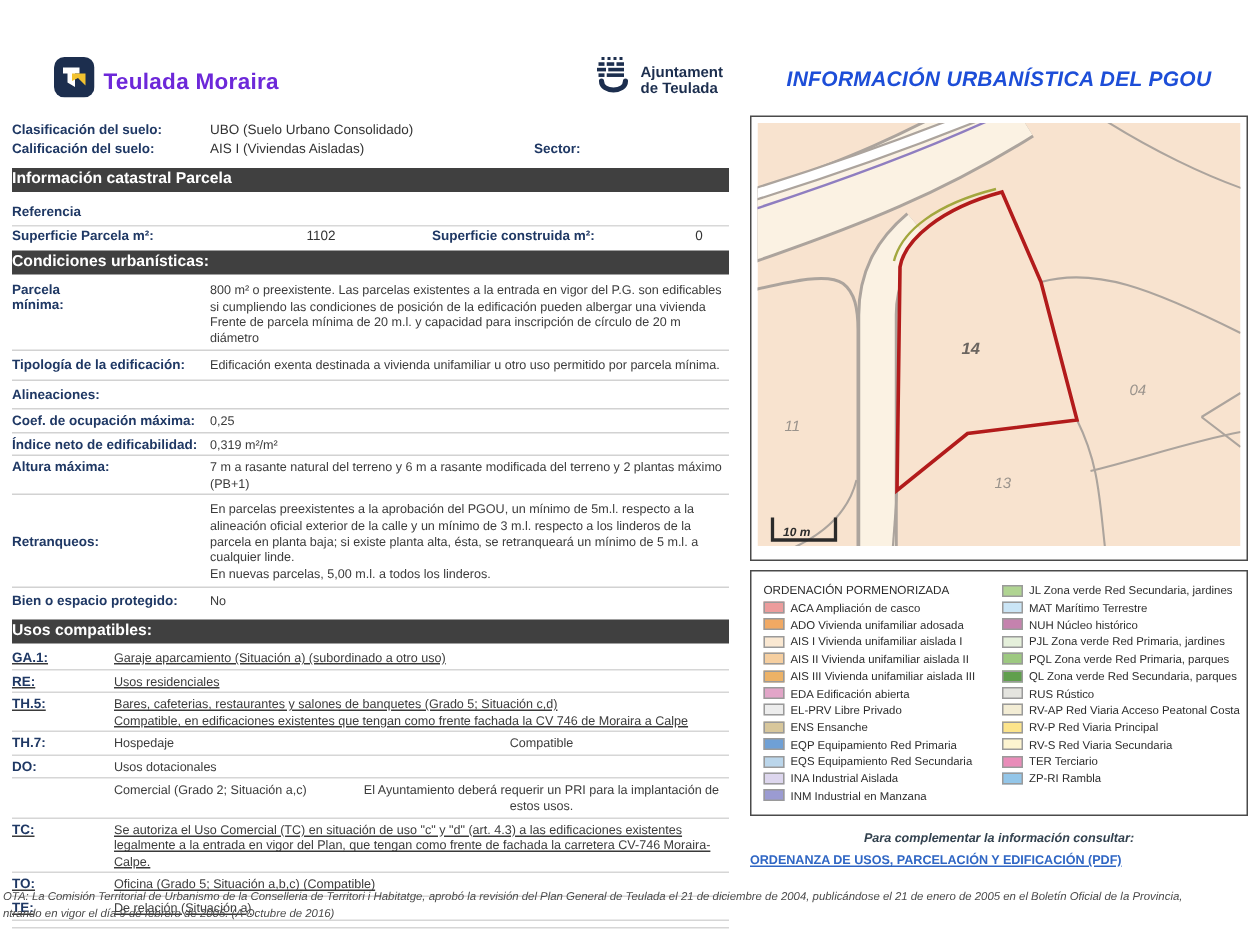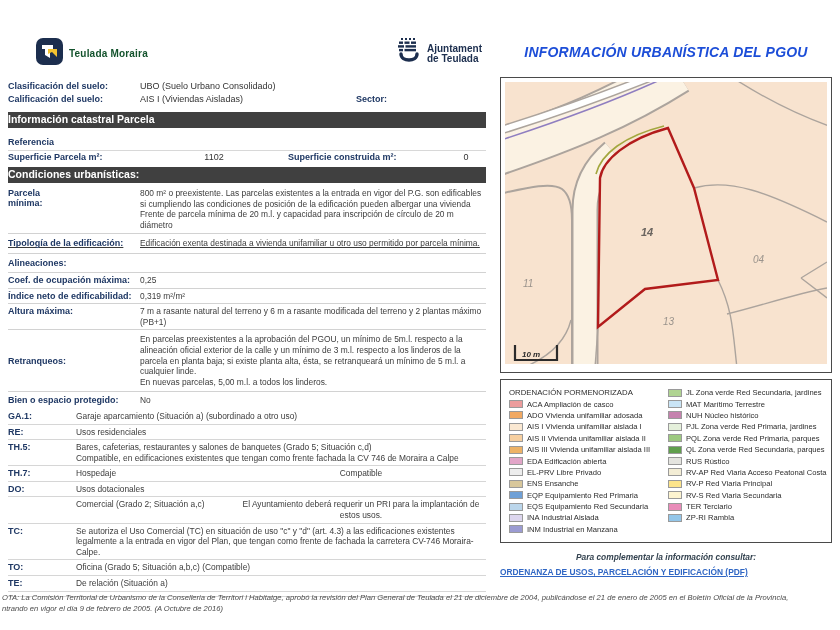--- a/index.html
+++ b/index.html
@@ -4,41 +4,41 @@
 <style>
   * { margin:0; padding:0; box-sizing:border-box; }
   html,body { width:840px; height:630px; background:#ffffff; overflow:hidden;
     font-family:"Liberation Sans", sans-serif; color:#3a3a3a; }
   .page { position:relative; width:840px; height:630px; background:#fff; }
 
   
   .left { position:absolute; left:8px; top:38px; width:478px; }
   .hdr-row { display:flex; align-items:flex-start; height:42px; }
   .logo-tm { display:flex; align-items:center; gap:6px; margin-left:28px; }
-  .logo-tm-name { font-size:10px; font-weight:bold; color:#14532d; letter-spacing:.2px; }
+  .logo-tm-name { font-size:15px; font-weight:bold; color:#6d28d9; letter-spacing:.2px; }
   .logo-ajt { position:absolute; left:390px; top:0; display:flex; align-items:center; gap:5px; }
   .logo-ajt-text { font-size:10px; font-weight:bold; color:#1c2e4e; line-height:10.5px; }
 
   .cls-row { position:relative; display:grid; grid-template-columns:132px 1fr; line-height:12.5px; }
   .lbl { font-weight:bold; color:#1f3864; font-size:9px; }
   .val { font-size:9px; color:#333; }
   .sector { position:absolute; left:348px; top:0; }
 
   .bar { background:#404040; color:#fff; font-weight:bold; font-size:10.5px;
     text-align:left; height:16px; line-height:14px; margin:4px 0 2px 0; }
 
   .row { display:grid; grid-template-columns:132px 1fr; padding:2px 0;
     border-bottom:1px solid #d2d2d2; }
   .row:last-child { border-bottom:none; }
   .row .txt { font-size:8.4px; line-height:10.6px; color:#3c3c3c; white-space:pre-line; padding-right:4px; }
   .sup-row { display:grid; grid-template-columns:132px 148px 158px 1fr; padding:1px 0; }
   .ctr { text-align:center; }
   .ref-row { border-bottom:1px solid #d8d8d8; padding:1px 0; }
 
-  .uso-row { display:grid; grid-template-columns:68px 1fr; padding:2px 0; border-bottom:1px solid #d6d6d6; }
+  .uso-row { display:grid; grid-template-columns:68px 1fr; padding:2px 0; border-bottom:1px solid #d6d6d6;text-decoration:underline; }
   .uso-row3 { display:grid; grid-template-columns:68px 160px 1fr; padding:2px 0; border-bottom:1px solid #d6d6d6; }
   .uso-code { font-weight:bold; color:#1f3864; font-size:9px; }
   .uso-txt { font-size:8.4px; line-height:10.6px; color:#3c3c3c; white-space:pre-line; }
 
   
   .right { position:absolute; left:500px; top:44px; width:332px; }
   .title { font-size:14px; font-weight:bold; font-style:italic; color:#1d4ed8;
     text-align:center; letter-spacing:.2px; }
   .map-box { margin-top:17px; border:1px solid #4a4a4a; background:#fff; padding:4px; }
   .legend-box { margin-top:6px; border:1px solid #4a4a4a; background:#fff;
@@ -125,21 +125,21 @@
       <span class="val ctr">0</span>
     </div>
 
     <div class="bar">Condiciones urbanísticas:</div>
 
     <div class="row" style="padding:3px 0;">
       <span class="lbl" style="white-space:pre-line;">Parcela
 mínima:</span>
       <span class="txt">800 m² o preexistente. Las parcelas existentes a la entrada en vigor del P.G. son edificables si cumpliendo las condiciones de posición de la edificación pueden albergar una vivienda Frente de parcela mínima de 20 m.l. y capacidad para inscripción de círculo de 20 m diámetro</span>
     </div>
-    <div class="row" style="padding:4px 0;text-decoration:underline;">
+    <div class="row" style="padding:4px 0;">
       <span class="lbl">Tipología de la edificación:</span>
       <span class="txt">Edificación exenta destinada a vivienda unifamiliar u otro uso permitido por parcela mínima.</span>
     </div>
     <div class="row" style="padding:4px 0;">
       <span class="lbl">Alineaciones:</span>
     </div>
     <div class="row">
       <span class="lbl">Coef. de ocupación máxima:</span>
       <span class="txt">0,25</span>
     </div>
@@ -154,20 +154,21 @@
     <div class="row" style="padding:4px 0;">
       <span class="lbl" style="align-self:center;">Retranqueos:</span>
       <span class="txt">En parcelas preexistentes a la aprobación del PGOU, un mínimo de 5m.l. respecto a la alineación oficial exterior de la calle y un mínimo de 3 m.l. respecto a los linderos de la parcela en planta baja; si existe planta alta, ésta, se retranqueará un mínimo de 5 m.l. a cualquier linde.
 En nuevas parcelas, 5,00 m.l. a todos los linderos.</span>
     </div>
     <div class="row" style="border-bottom:none; padding:3px 0;">
       <span class="lbl">Bien o espacio protegido:</span>
       <span class="txt">No</span>
     </div>
 
+    <div class="bar">Usos compatibles:</div>
 
     <div class="uso-row">
       <span class="uso-code">GA.1:</span>
       <span class="uso-txt">Garaje aparcamiento (Situación a) (subordinado a otro uso)</span>
     </div>
     <div class="uso-row">
       <span class="uso-code">RE:</span>
       <span class="uso-txt">Usos residenciales</span>
     </div>
     <div class="uso-row">

